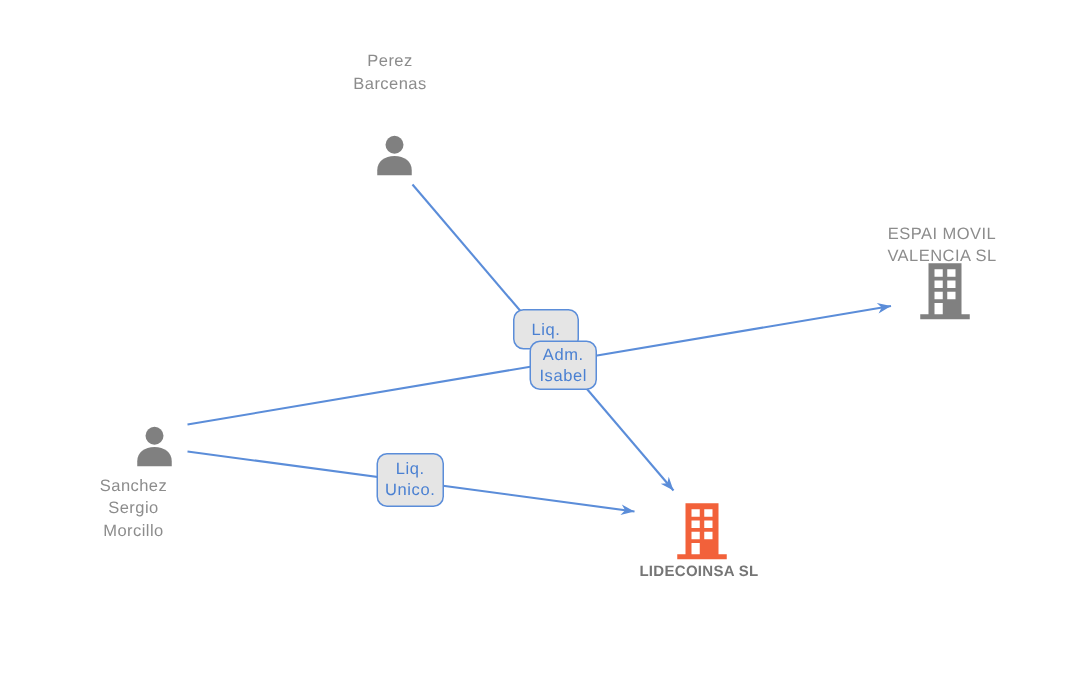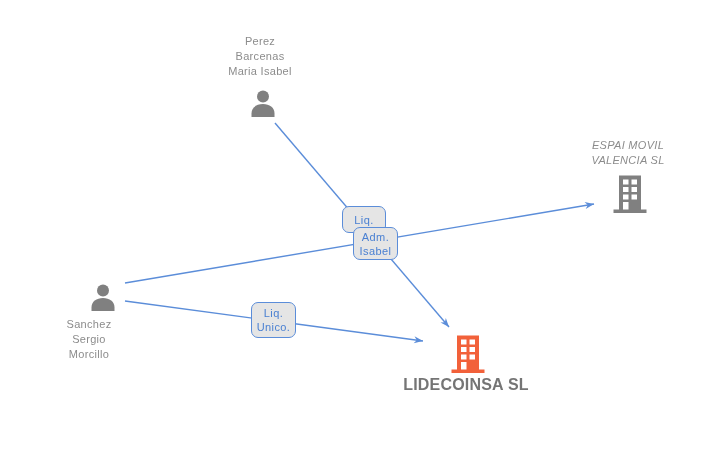--- a/index.html
+++ b/index.html
@@ -35,21 +35,21 @@
     font-size: 11px;
     line-height: 15px;
     color: var(--name-text-gray, #8c8c8c);
     letter-spacing: 0.3px;
     z-index: 2;
   }
   .company-title {
     position: absolute;
     width: 150px;
     text-align: center;
-    font-size: 16px;
+    font-size: 10px;
     font-weight: bold;
     color: var(--company-bold-gray, #757575);
     letter-spacing: 0.2px;
     z-index: 2;
   }
   .icon-box {
     position: absolute;
     z-index: 2;
   }
   .person-fill { color: var(--node-gray, #808080); }
@@ -113,32 +113,31 @@
       </marker>
     </defs>
   <line x1="275" y1="123" x2="449" y2="327" marker-end="url(#arrowhead)"></line>
       <line x1="125" y1="283" x2="594" y2="204" marker-end="url(#arrowhead)"></line>
       <line x1="125" y1="301" x2="423" y2="341" marker-end="url(#arrowhead)"></line>
     </svg>
 
   <div class="name-block" style="left:185px; top:34px;">
     <div>Perez</div>
     <div>Barcenas</div>
-    <div>Maria Isabel</div>
   </div>
   <div class="icon-box person-fill" style="left:249px; top:90px; width:28px; height:27px;">
     <span>
       <svg width="28" height="27" viewBox="0 0 28 27">
         <circle cx="14" cy="6.5" r="6" fill="currentColor"></circle>
         <path d="M2.5,27 V23.5 C2.5,17.5 7.5,14 14,14 C20.5,14 25.5,17.5 25.5,23.5 V27 Z" fill="currentColor"></path>
       </svg>
     </span>
   </div>
 
-  <div class="name-block" style="left:553px; top:138px;font-style:italic;">
+  <div class="name-block" style="left:553px; top:149px;">
     <div>ESPAI MOVIL</div>
     <div>VALENCIA SL</div>
   </div>
   <div class="icon-box company-gray" style="left:613px; top:175px; width:34px; height:38px;">
     <span>
       <svg width="34" height="38" viewBox="0 0 34 38">
         <rect x="0.5" y="34.5" width="33" height="3.5" fill="currentColor"></rect>
         <rect x="6" y="0.5" width="22" height="34.5" fill="currentColor"></rect>
         <rect x="10" y="4.5" width="5.5" height="5" fill="#ffffff"></rect>
         <rect x="18.5" y="4.5" width="5.5" height="5" fill="#ffffff"></rect>

